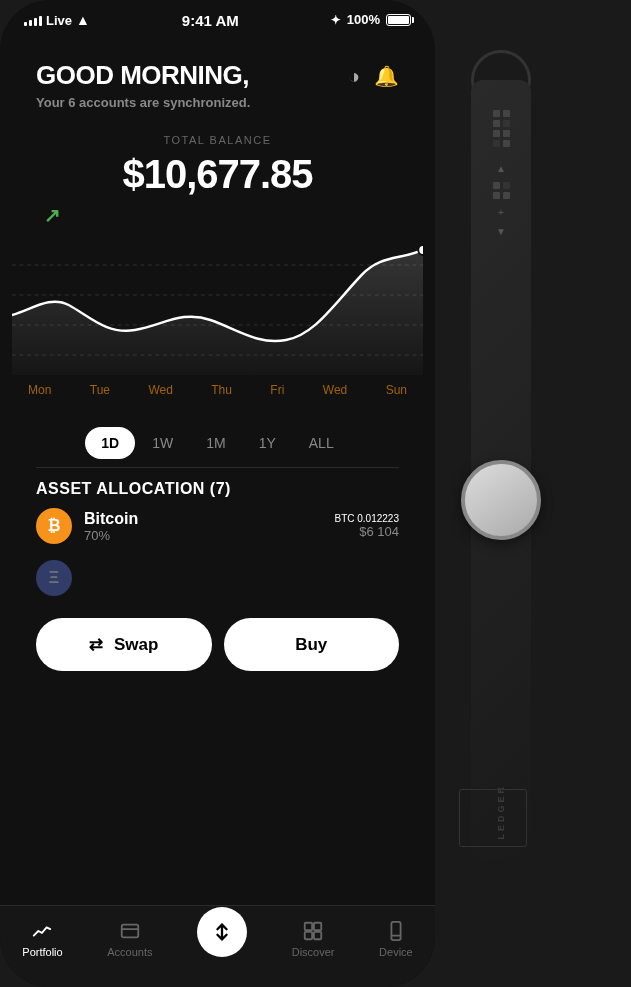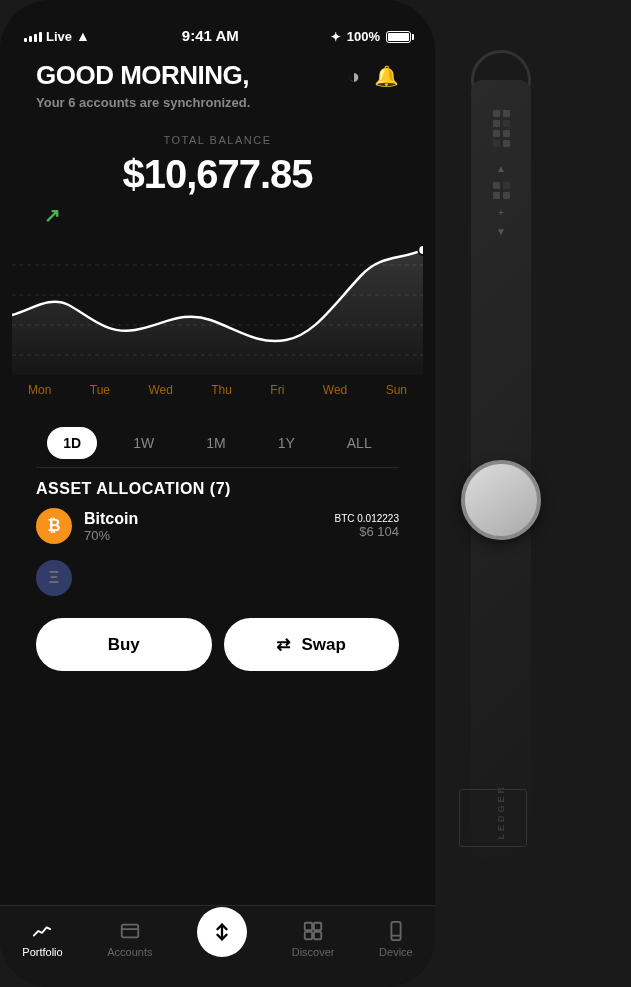--- a/index.html
+++ b/index.html
@@ -20,21 +20,21 @@
       background: #111;
       border-radius: 50px;
       position: relative;
       overflow: hidden;
       flex-shrink: 0;
     }
 
     .status-bar {
       display: flex;
       justify-content: space-between;
-      align-items: flex-end;
+      align-items: flex-start;
       padding: 12px 24px 0;
       height: 44px;
     }
     .status-left {
       display: flex;
       align-items: center;
       gap: 4px;
       color: #fff;
       font-size: 13px;
       font-weight: 600;
@@ -173,21 +173,21 @@
       display: flex;
       justify-content: space-between;
       padding: 4px 16px;
       color: #a16207;
       font-size: 12px;
     }
 
     .timeframe-section {
       display: flex;
       justify-content: center;
-      gap: 20px;
+      gap: 1px;
       margin: 12px 0 8px;
       align-items: flex-end;
     }
     .timeframe-btn {
       padding: 8px 16px;
       border-radius: 20px;
       border: none;
       background: transparent;
       color: #888;
       font-size: 14px;
@@ -484,25 +484,25 @@
       </div>
 
       <div class="asset-item" style="opacity:0.4; margin-top:4px;">
         <div class="asset-left">
           <div class="asset-icon" style="background:#627eea;">Ξ</div>
         </div>
       </div>
     </div>
 
     <div class="action-buttons">
-      <button class="action-btn btn-buy">Buy</button>
       <button class="action-btn btn-swap">
         <span class="btn-swap-icon">⇄</span>
         <span>Swap</span>
       </button>
+      <button class="action-btn btn-buy">Buy</button>
     </div>
 
   </div>
 
   <div class="bottom-nav">
     <div class="nav-item active">
       <svg width="22" height="22" viewBox="0 0 24 24" fill="none">
         <polyline points="3,17 8,12 12,14 17,8 21,10" stroke="#fff" stroke-width="2" fill="none" stroke-linecap="round" stroke-linejoin="round"></polyline>
       </svg>
       <span>Portfolio</span>

